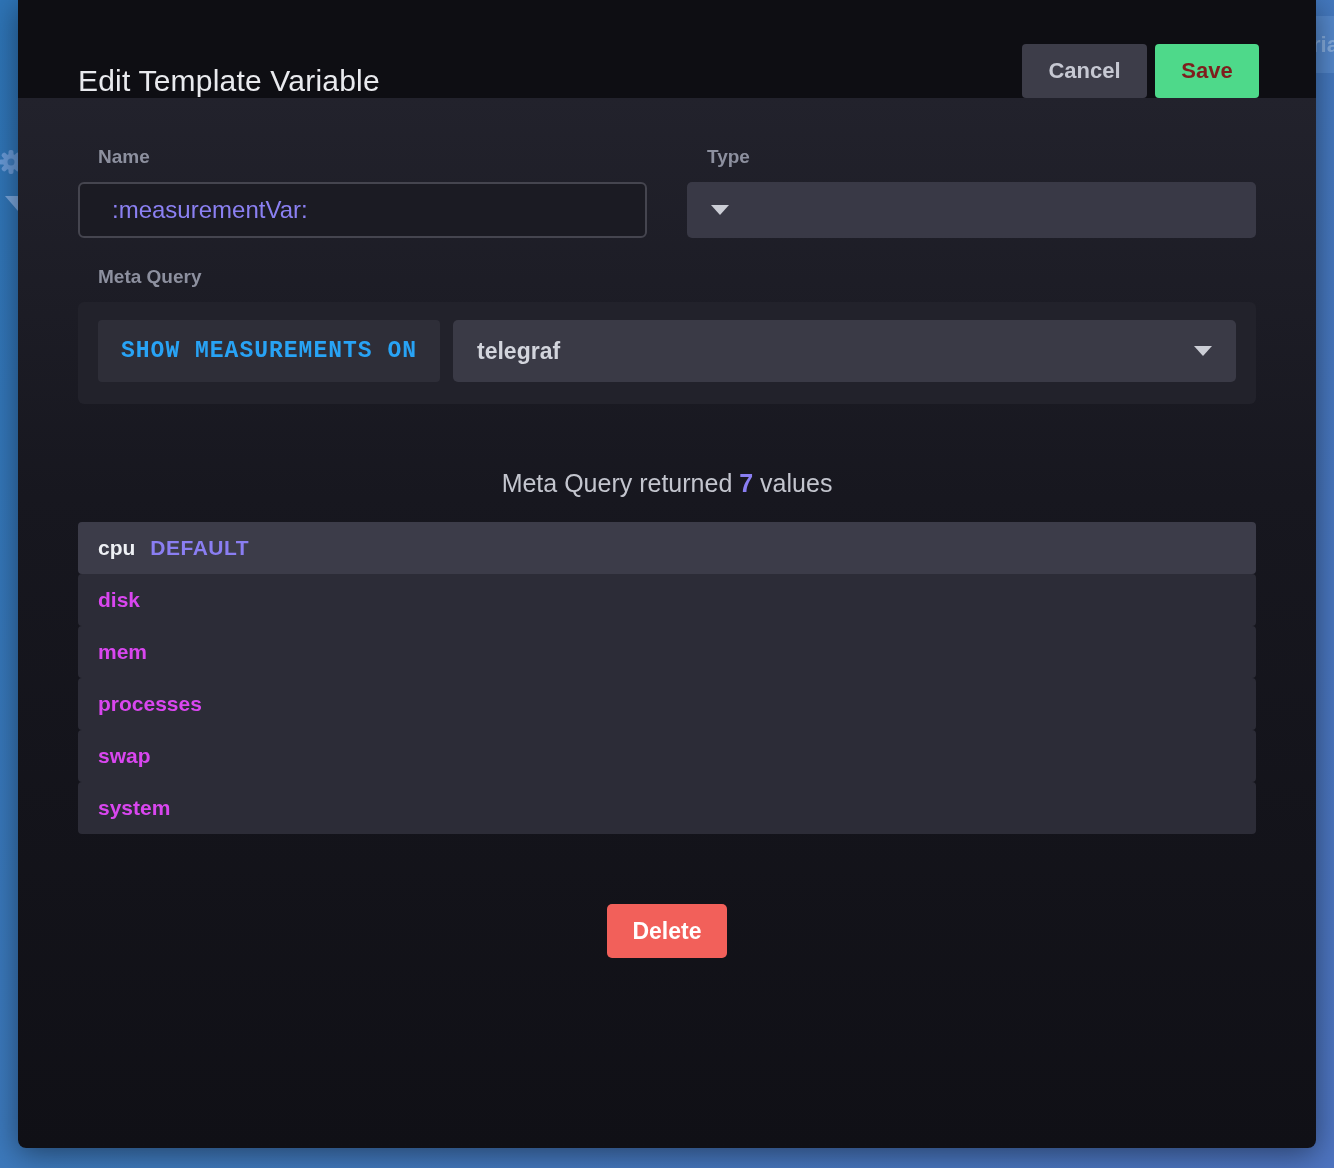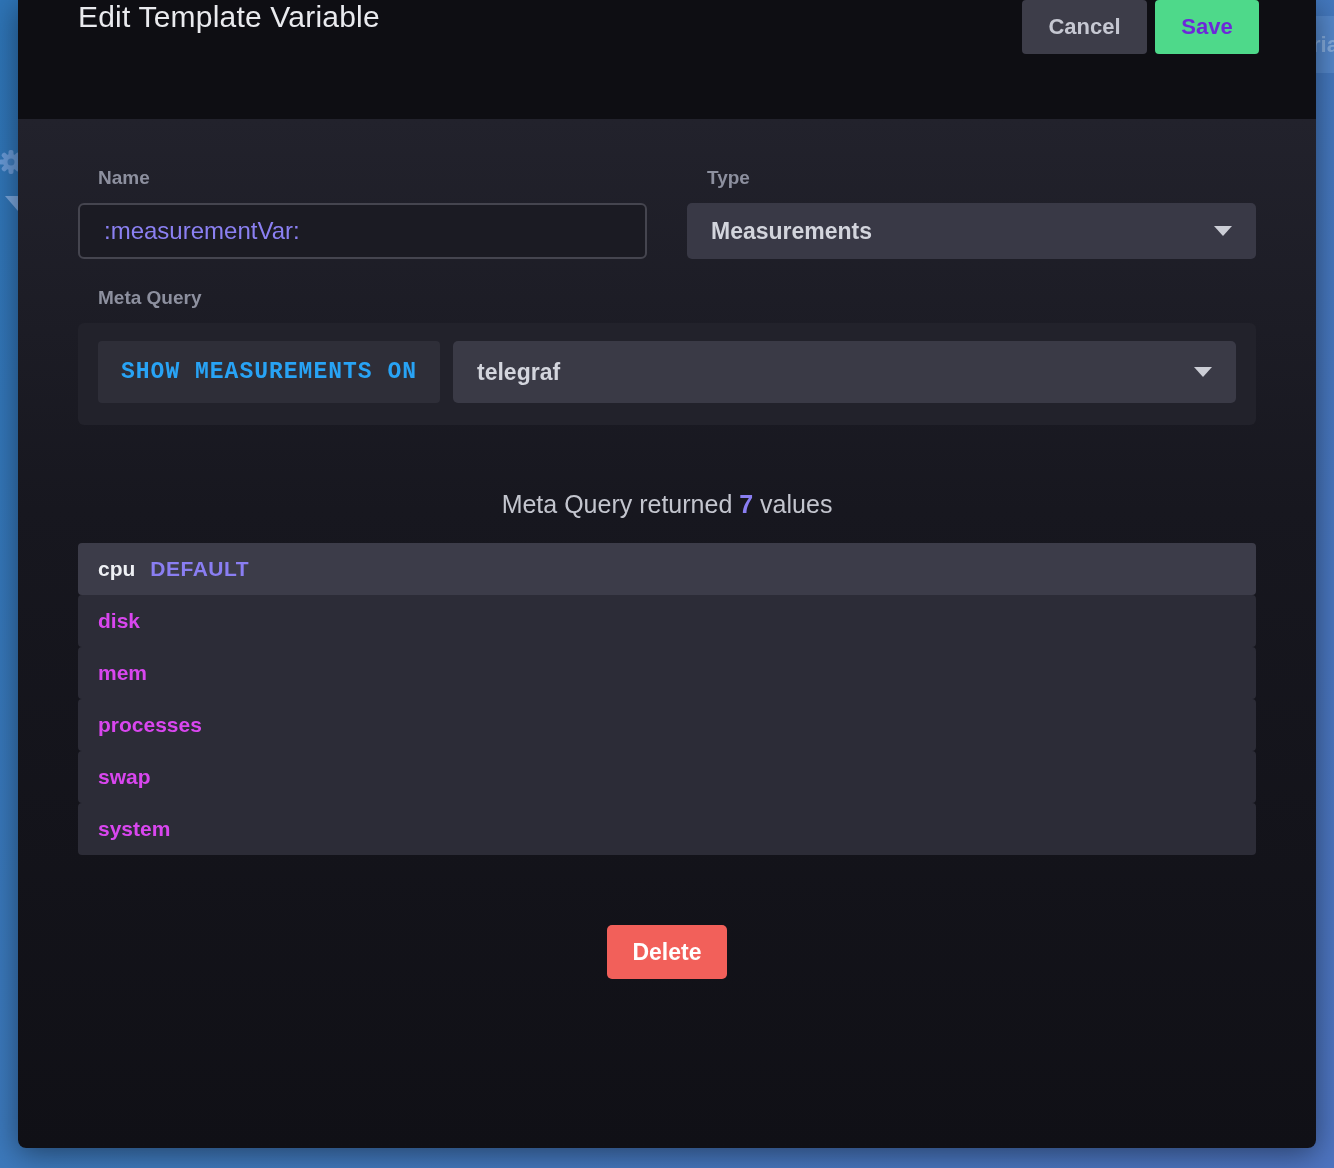--- a/index.html
+++ b/index.html
@@ -42,62 +42,62 @@
     position: absolute; z-index: 2;
     left: 18px; top: 0;
     width: 1298px; height: 1148px;
     border-radius: 0 0 8px 8px;
     overflow: hidden;
     box-shadow: 0 6px 30px rgba(0,0,0,0.45);
     display: flex; flex-direction: column;
   }
 
   .modal-header {
-    height: 119px; flex: none;
+    height: 98px; flex: none;
     background: #0e0e13;
-    display: flex; align-items: flex-start;
+    display: flex; align-items: flex-end;
     padding: 0 57px 0 60px;
   }
   .modal-title {
     font-size: 30px; font-weight: 500; color: #e9eaee;
     letter-spacing: 0.2px;
     flex: 1;
   }
   .hdr-buttons { display: flex; gap: 8px; }
   .btn {
     border: none; border-radius: 4px;
     font-family: "Liberation Sans", sans-serif;
     font-size: 22px; font-weight: bold;
     height: 54px;
     display: flex; align-items: center; justify-content: center;
     cursor: pointer;
   }
   .btn-cancel { width: 125px; background: #3d3d49; color: #c6c8d2; }
-  .btn-save   { width: 104px; background: #4ed98a; color: #6d28d9; }
+  .btn-save   { width: 104px; background: #4ed98a; color: #7f1d1d; }
 
   .modal-body {
     flex: 1;
     background: linear-gradient(180deg, #22222c 0%, #17171f 38%, #101016 100%);
     padding: 0 60px;
     position: relative;
   }
 
   .form-row { display: flex; gap: 40px; margin-top: 47px; }
   .form-col { width: 577px; }
   .field-label {
     font-size: 19px; font-weight: bold; color: #8d909f;
     padding-left: 20px; height: 24px; line-height: 24px;
     margin-bottom: 13px;
   }
   .text-input {
     width: 100%; height: 56px;
     background: #1b1b23;
     border: 2px solid #45454f;
     border-radius: 6px;
-    padding: 0 24px;
+    padding: 0 32px;
     font-family: "Liberation Sans", sans-serif;
     font-size: 24px; font-weight: 500;
     color: #8b80f2;
     outline: none;
   }
   .dropdown {
     width: 100%; height: 56px;
     background: #393946;
     border-radius: 5px;
     display: flex; align-items: center;
@@ -205,21 +205,20 @@
     <div class="modal-body">
 
       <div class="form-row">
         <div class="form-col">
           <div class="field-label">Name</div>
           <input class="text-input" type="text" value=":measurementVar:" style="">
         </div>
         <div class="form-col">
           <div class="field-label">Type</div>
           <div class="dropdown">
-            <span class="dropdown-label">Measurements</span>
             <span class="caret-down"></span>
           </div>
         </div>
       </div>
 
       <div class="field-label meta-label">Meta Query</div>
       <div class="meta-panel">
         <div class="meta-keyword">SHOW MEASUREMENTS ON</div>
         <div class="dropdown meta-dropdown">
           <span class="dropdown-label">telegraf</span>

